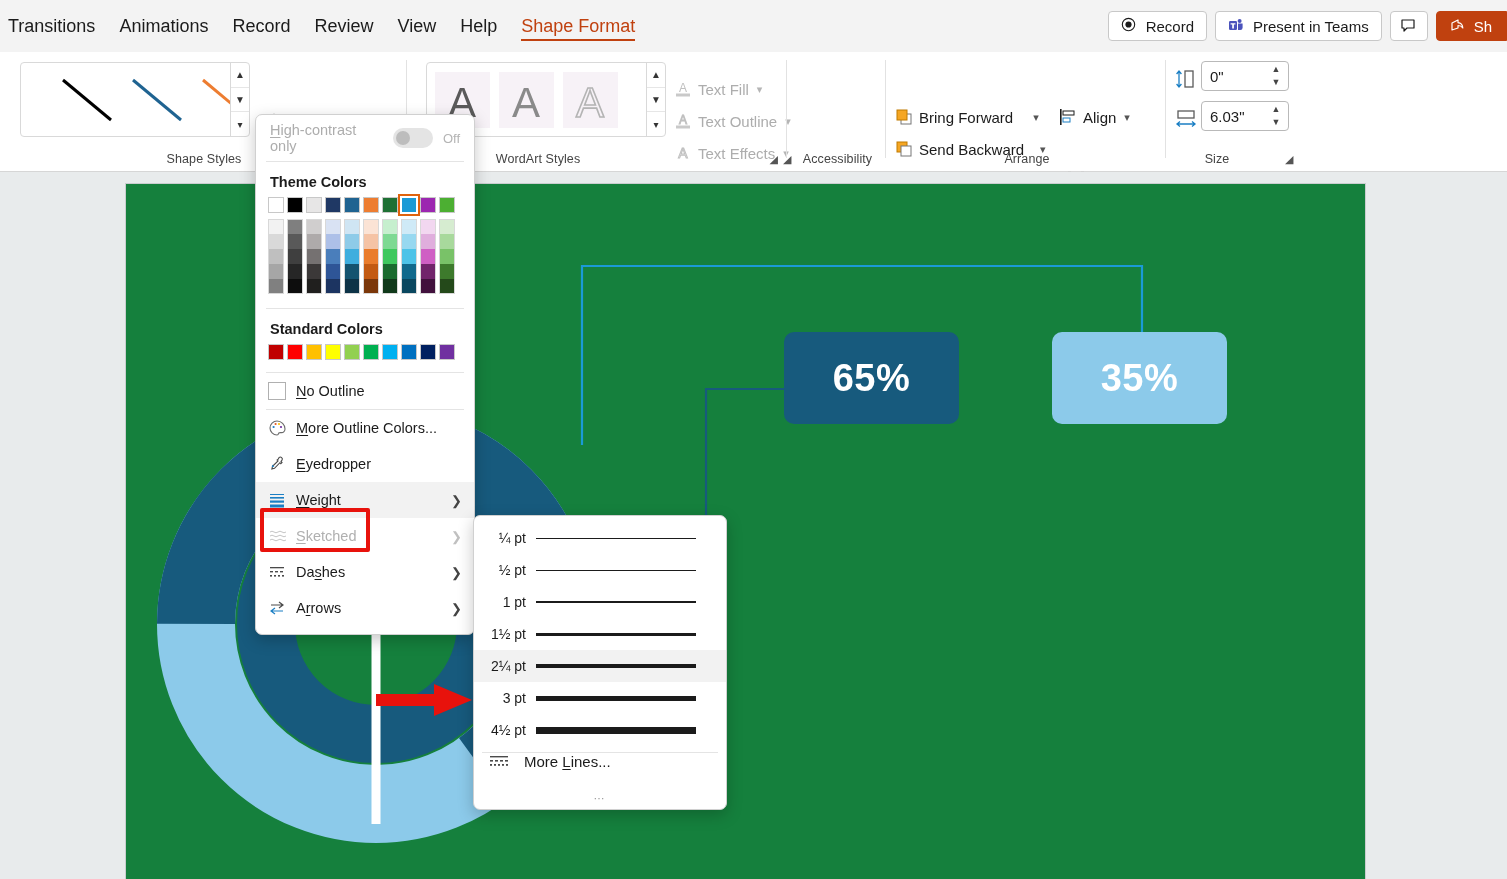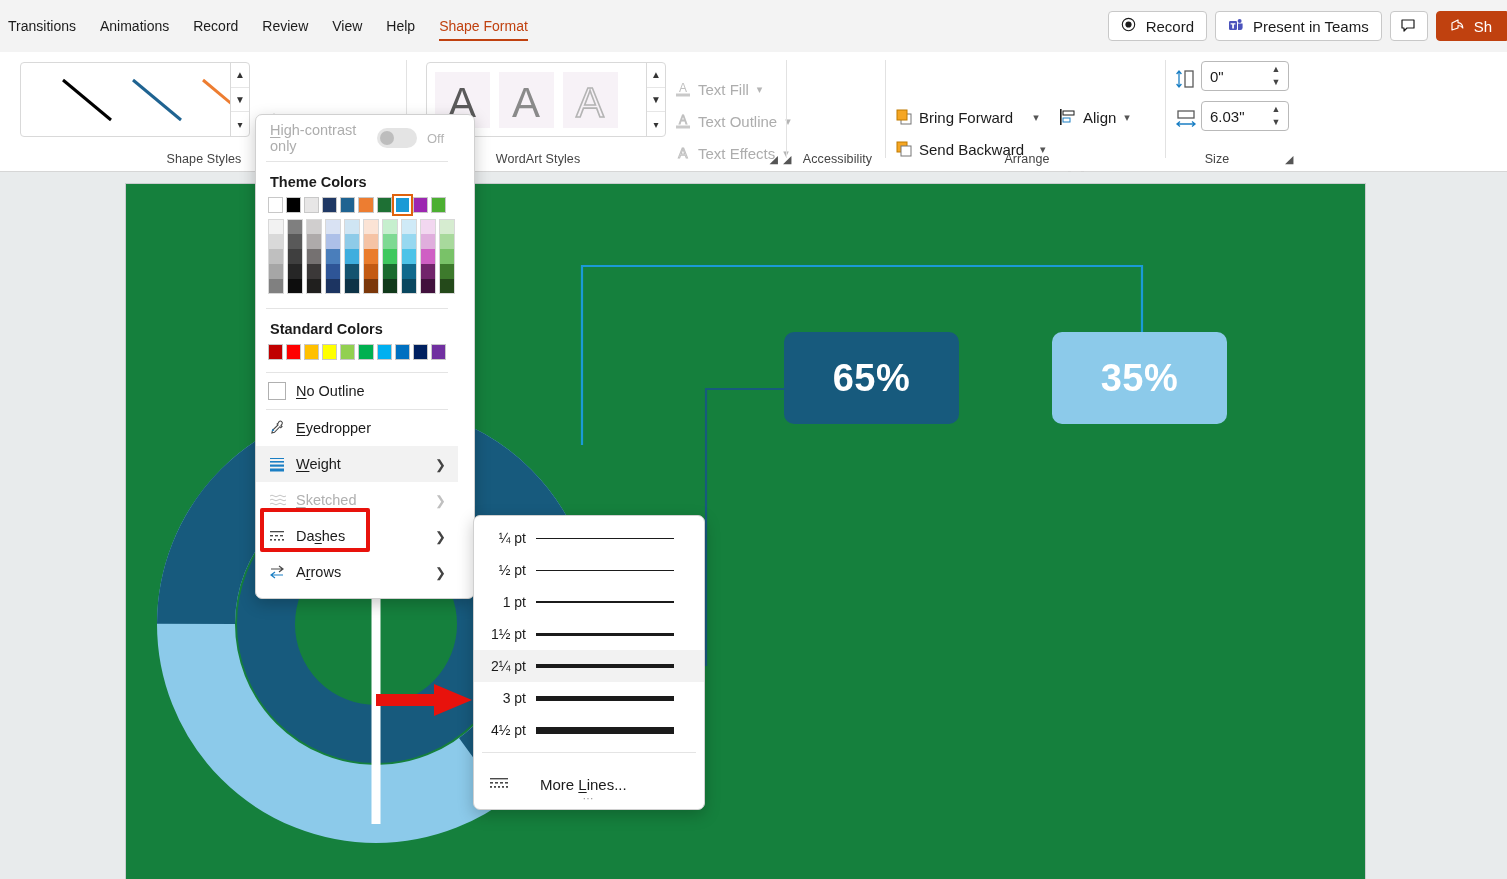--- a/index.html
+++ b/index.html
@@ -11,21 +11,21 @@
   }
   #app { position: relative; width: 1507px; height: 879px; }
 
   
   .tabbar {
     position: absolute; left: 0; top: 0; width: 1507px; height: 52px;
     background: #f3f3f3;
   }
   .tabs { position: absolute; left: 0; top: 0; height: 52px; display: flex; align-items: center; }
   .tab {
-    font-size: 14px; color: #1b1b1b; padding: 0 12px; height: 52px;
+    font-size: 18px; color: #1b1b1b; padding: 0 12px; height: 52px;
     display: flex; align-items: center; white-space: nowrap; cursor: default;
   }
   .tab.active { color: #c0410f; font-weight: 400; position: relative; }
   .tab.active::after {
     content: ""; position: absolute; left: 12px; right: 12px; bottom: 11px;
     height: 2.5px; background: #c0410f;
   }
   .topright { position: absolute; right: 0; top: 0; height: 52px; display: flex; align-items: center; gap: 8px; padding-right: 0; }
   .tbtn {
     height: 30px; border: 1px solid #c8c8c8; border-radius: 4px; background: #fff;
@@ -106,21 +106,21 @@
   .rbox {
     position: absolute; border-radius: 10px; display: flex;
     align-items: center; justify-content: center;
     font-size: 38px; font-weight: bold; color: #fff; letter-spacing: .5px;
   }
 
   
   .menu {
     position: absolute; left: 255px; top: 114px; width: 220px;
     background: #fff; border: 1px solid #d0d0d0; border-radius: 7px;
-    box-shadow: 0 5px 16px rgba(0,0,0,.22); padding: 0 16px 8px 0; z-index: 40;
+    box-shadow: 0 5px 16px rgba(0,0,0,.22); padding: 0 0 8px 0; z-index: 40;
   }
   .hcrow {
     display: flex; align-items: center; justify-content: flex-end;
     gap: 10px; height: 46px; padding: 0 14px; color: #adadad; font-size: 14.5px;
   }
   .toggle {
     width: 40px; height: 20px; border-radius: 10px; background: #e4e4e4;
     position: relative; flex: 0 0 40px;
   }
   .toggle::after {
@@ -155,32 +155,32 @@
   
   .redbox {
     position: absolute; border: 4px solid #e8120c; border-radius: 2px;
     z-index: 60; pointer-events: none;
   }
   
   .arrow { position: absolute; z-index: 60; }
 
   
   .submenu {
-    position: absolute; left: 473px; top: 515px; width: 232px;
+    position: absolute; left: 473px; top: 515px; width: 254px;
     background: #fff; border: 1px solid #d0d0d0; border-radius: 7px;
     box-shadow: 0 5px 16px rgba(0,0,0,.22); z-index: 50; padding: 6px 0 0 0;
   }
   .wrow {
     display: flex; align-items: center; height: 32px; padding: 0 8px 0 0; cursor: pointer;
   }
   .wrow.hot { background: #f2f2f2; }
   .wlbl { width: 62px; text-align: right; font-size: 14px; color: #1b1b1b; padding-right: 10px; }
   .wline { flex: 1; background: #1b1b1b; margin-right: 22px; }
   .morelines {
-    display: flex; align-items: flex-end; gap: 30px; height: 40px;
+    display: flex; align-items: flex-start; gap: 14px; height: 40px;
     padding: 0 14px; font-size: 15px; color: #1b1b1b; cursor: pointer;
   }
   .grip { text-align: center; font-size: 11px; color: #999; letter-spacing: 2px; height: 16px; line-height: 10px; }
 </style>
 </head>
 <body>
 
 <div id="app">
 
   <div class="tabbar">
@@ -576,20 +576,32 @@
       </div>
 
     <div class="mdiv" style="margin-top:12px"></div>
 
     <div class="mitem">
       <span class="nooutline-sw"></span>
       <span><u>N</u>o Outline</span>
     </div>
     <div class="mdiv"></div>
 
+    <div class="mitem">
+      <span class="ico">
+        <svg width="18" height="18" viewBox="0 0 18 18">
+            <path d="M9 2a7 7 0 0 0 0 14c1 0 1.4-.6 1.4-1.2 0-1 .9-1.2 1.8-1.2h1.3A3.5 3.5 0 0 0 17 10C17 5.6 13.4 2 9 2z" fill="none" stroke="#6a6a6a" stroke-width="1.1"></path>
+            <circle cx="5.6" cy="8" r="1.1" fill="#1b7fc4"></circle>
+            <circle cx="7.6" cy="5" r="1.1" fill="#e05c2b"></circle>
+            <circle cx="11" cy="5" r="1.1" fill="#ffc000"></circle>
+            <circle cx="13" cy="8" r="1.1" fill="#7030a0"></circle>
+          </svg>
+      </span>
+      <span><u>M</u>ore Outline Colors...</span>
+    </div>
 
     <div class="mitem">
       <span class="ico">
         <svg width="18" height="18" viewBox="0 0 18 18">
             <path d="M11 2.6a2 2 0 0 1 3 2.6l-1 1.2 1 1-1.2 1.2-.9-.9-5.4 5.6-2.6.7.6-2.6 5.5-5.5-.9-.9L10.4 4z" fill="none" stroke="#4a4a4a" stroke-width="1.1"></path>
             <path d="M6.4 11.6l-2.6.7.6-2.6z" fill="#1b7fc4"></path>
           </svg>
       </span>
       <span><u>E</u>yedropper</span>
     </div>

